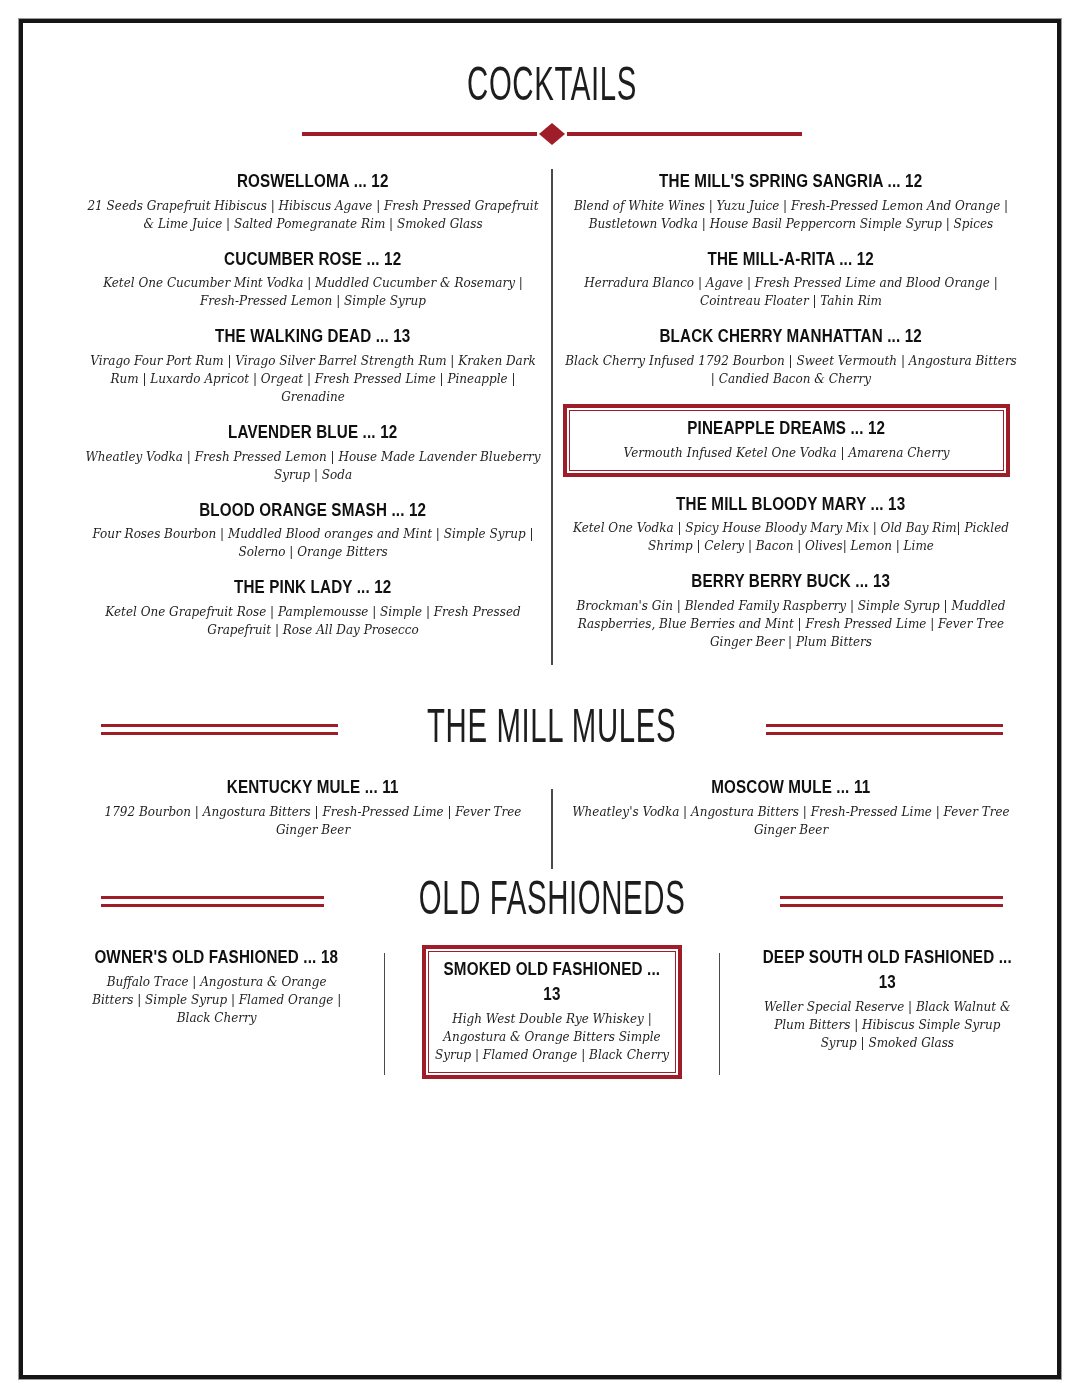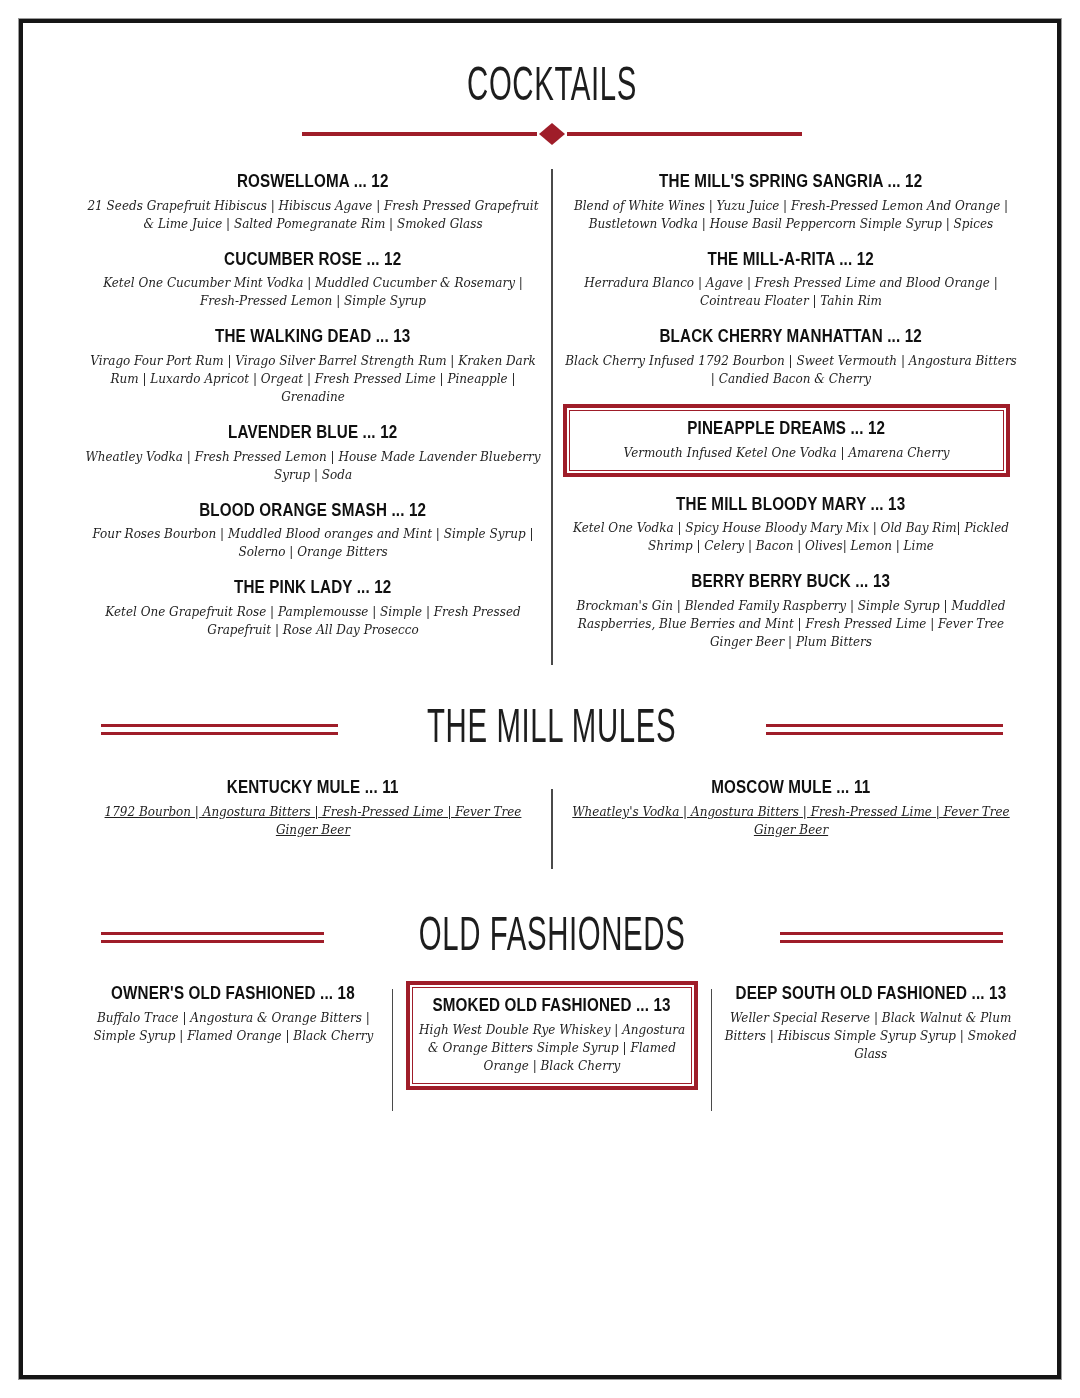--- a/index.html
+++ b/index.html
@@ -58,30 +58,30 @@
   }
   .col .redbox{margin:16px 9px 15px 0;}
 
   
   .section-head{display:flex;align-items:center;margin:0 26px;}
   .section-head .dline{flex:1;height:11px;border-top:3px solid var(--red);border-bottom:3px solid var(--red);margin-top:8px;}
   .section-head .big-title{margin:0 6px;flex:0 0 auto;}
 
   .mules-grid{margin-top:22px;}
   .mules-grid .vdiv{height:80px;margin-top:14px;}
-  .mules-grid .idesc{max-width:470px;text-decoration:underline;}
-
-  .of-grid{margin-top:20px;}
+  .mules-grid .idesc{max-width:470px;}
+
+  .of-grid{margin-top:20px;gap:25px;}
   .of-grid .vdiv{height:122px;margin-top:8px;}
   .of-grid .idesc{max-width:292px;}
   .of-grid .redbox{margin:0 2px;}
 
   .sec-cocktails{margin-top:2px;}
   .sec-mules{margin-top:32px;}
-  .sec-of{margin-top:36px;}
+  .sec-of{}
 </style>
 </head>
 <body>
 
 <div class="frame"></div>
 
 <div class="content">
 
   <section class="sec-cocktails cocktails">
     <h1 class="big-title">COCKTAILS</h1>

